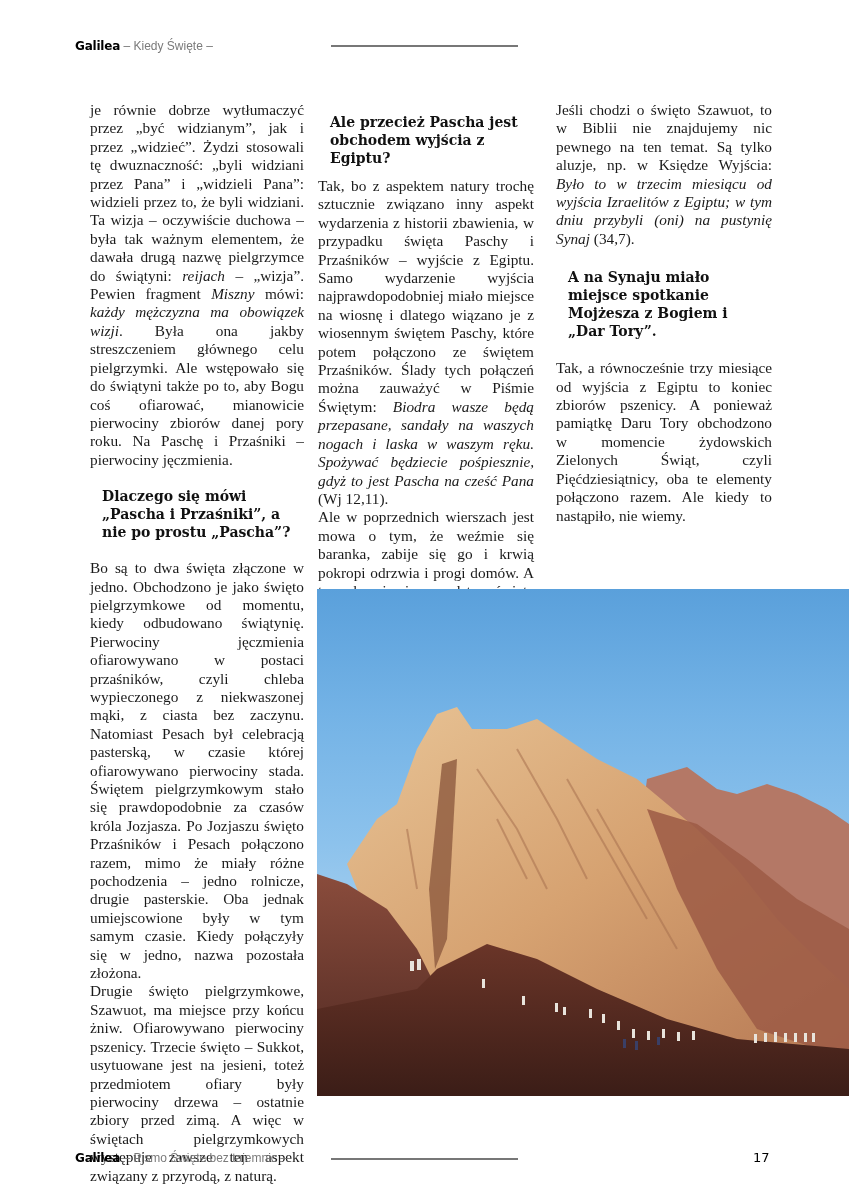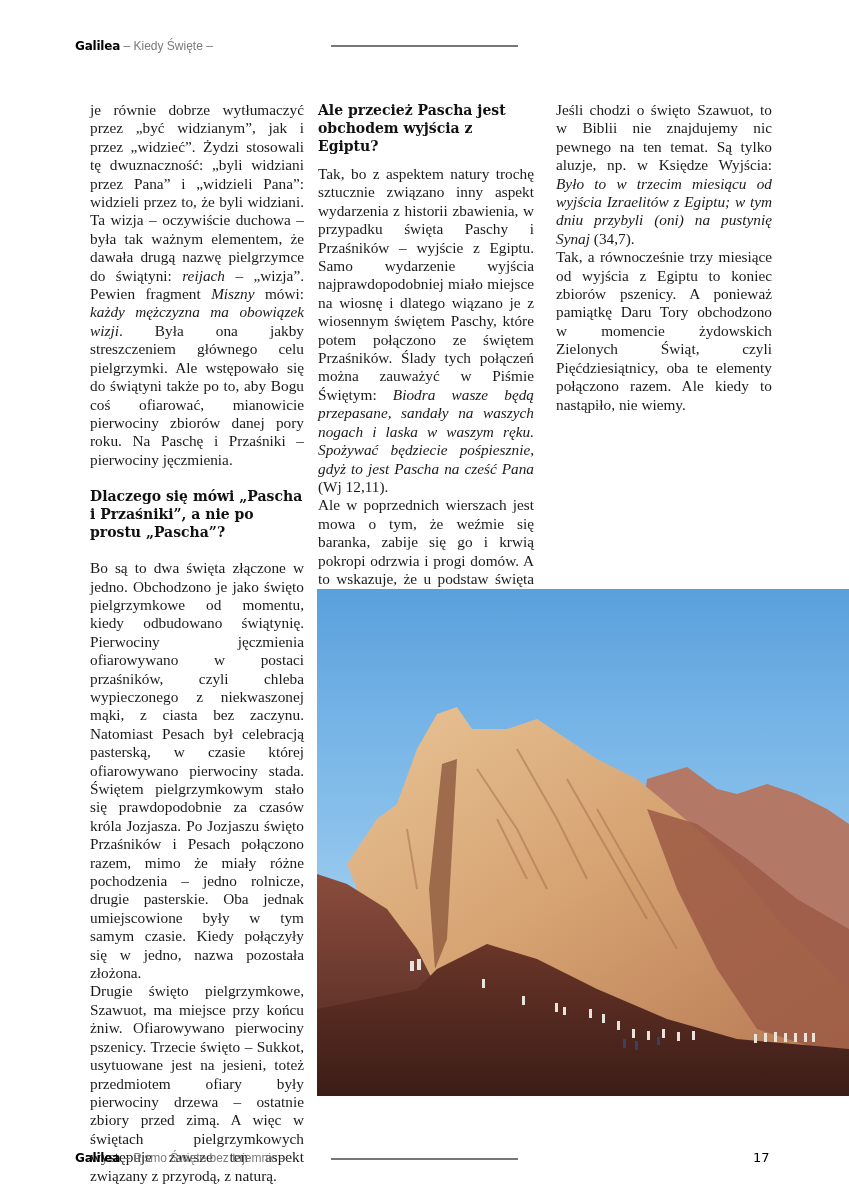--- a/index.html
+++ b/index.html
@@ -20,21 +20,21 @@
               font-weight: normal; font-size: 13px; color: #000; }
 
   .col { position: absolute; font-family: "Liberation Serif", serif; font-size: 15.3px;
          line-height: 18.4px; text-align: justify; }
   .col1 { left: 90px; top: 101px; width: 214px; }
   .col2 { left: 318px; top: 101px; width: 216px; }
   .col3 { left: 556px; top: 101px; width: 216px; }
 
   .col p { margin: 0; text-indent: 0; }
   .col h2 { font-family: "DejaVu Serif", serif; font-weight: bold; font-size: 14px;
-            line-height: 18px; margin: 0; text-align: left; color: #111; }
+            line-height: 18px; margin: 12px; text-align: left; color: #111; }
   .col1 h2 { margin-top: 18px; margin-bottom: 18px; }
   .col2 h2 { margin-bottom: 10px; }
   .col3 h2 { margin-top: 20px; margin-bottom: 19px; }
   em { font-style: italic; }
 
   .photo { position: absolute; left: 317px; top: 589px; width: 532px; height: 507px; overflow: hidden;
            background: linear-gradient(180deg, #5aa0db 0%, #74b3e6 25%, #8cc2ec 50%, #a8d0ef 70%); }
   .photo svg { position: absolute; left: 0; top: 0; width: 100%; height: 100%; }
 </style>
 </head>
@@ -53,20 +53,21 @@
 </div>
 
 <div class="col col2">
   <h2>Ale przecież Pascha jest obchodem wyjścia z Egiptu?</h2>
   <p><span>Tak, bo z aspektem natury trochę sztucznie związano inny aspekt wydarzenia z historii zbawienia, w przypadku święta Paschy i Przaśników – wyjście z Egiptu. Samo wydarzenie wyjścia najprawdopodobniej miało miejsce na wiosnę i dlatego wiązano je z wiosennym świętem Paschy, które potem połączono ze świętem Przaśników. Ślady tych połączeń można zauważyć w Piśmie Świętym: </span><em>Biodra wasze będą przepasane, sandały na waszych nogach i laska w waszym ręku. Spożywać będziecie pośpiesznie, gdyż to jest Pascha na cześć Pana</em><span> (Wj 12,11).</span></p>
   <p>Ale w poprzednich wierszach jest mowa o tym, że weźmie się baranka, zabije się go i krwią pokropi odrzwia i progi domów. A to wskazuje, że u podstaw święta Paschy było pogańskie święto kananejskie o charakterze pasterskim, w którym występował ryt krwi mający ściągać błogosławień-</p>
 </div>
 
 <div class="col col3">
   <p><span>Jeśli chodzi o święto Szawuot, to w Biblii nie znajdujemy nic pewnego na ten temat. Są tylko aluzje, np. w Księdze Wyjścia: </span><em>Było to w trzecim miesiącu od wyjścia Izraelitów z Egiptu; w tym dniu przybyli (oni) na pustynię Synaj</em><span> (34,7).</span></p>
+  <h2>A na Synaju miało miejsce spotkanie Mojżesza z Bogiem i „Dar Tory”.</h2>
   <p>Tak, a równocześnie trzy miesiące od wyjścia z Egiptu to koniec zbiorów pszenicy. A ponieważ pamiątkę Daru Tory obchodzono w momencie żydowskich Zielonych Świąt, czyli Pięćdziesiątnicy, oba te elementy połączono razem. Ale kiedy to nastąpiło, nie wiemy.</p>
 </div>
 
 <div class="photo">
   <svg viewBox="0 0 532 507" preserveAspectRatio="none">
     <defs>
       <linearGradient id="rockLit" x1="0" y1="0" x2="1" y2="1">
         <stop offset="0" stop-color="#e8c496"></stop>
         <stop offset="0.5" stop-color="#d6a271"></stop>
         <stop offset="1" stop-color="#b77a55"></stop>

